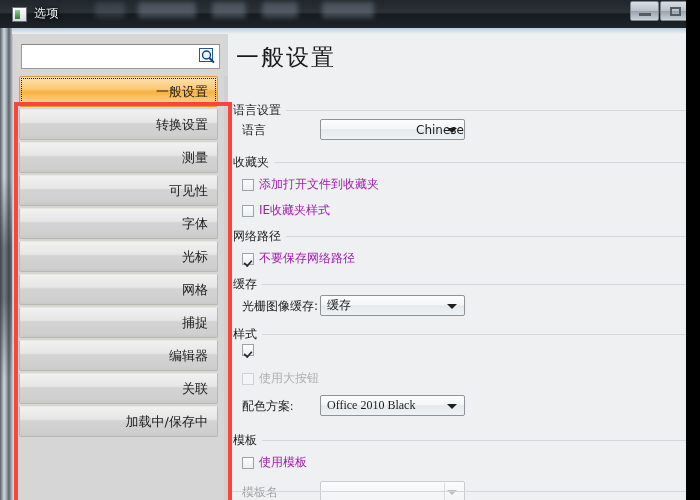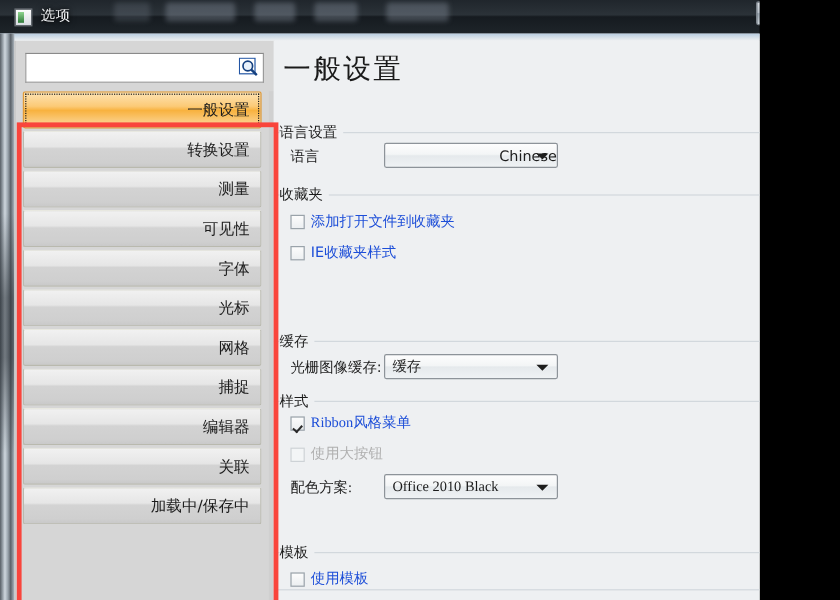--- a/index.html
+++ b/index.html
@@ -4,21 +4,21 @@
 <style>
   html, body {
     margin: 0; padding: 0;
     width: 700px; height: 500px;
     overflow: hidden;
     font-family: "DejaVu Sans", "Liberation Sans", sans-serif;
     background: #000;
   }
   #app {
     position: relative;
-    width: 633px; height: 500px;
+    width: 686px; height: 500px;
     overflow: hidden;
   }
 
   
   .titlebar {
     position: absolute; left: 0; top: 0;
     width: 700px; height: 28px;
     background:
       linear-gradient(to bottom, #1c2126 0%, #262c33 45%, #1a1f25 48%, #2c3views 100%),
       #22272d;
@@ -233,21 +233,21 @@
     width: 4px; height: 7px;
     border: solid #2a2a2a;
     border-width: 0 2px 2px 0;
     transform: rotate(42deg) scale(.85);
     transform-origin: center;
   }
   .cbx.disabled {
     border-color: #cdd2d6;
     background: #f3f5f6;
   }
-  .cklabel { font-size: 12px; color: #1d4ed8; }
+  .cklabel { font-size: 12px; color: #a21caf; }
   .cklabel.dim { color: #b0b0b0; }
 
   .combo {
     position: relative;
     height: 21px;
     box-sizing: border-box;
     border: 1px solid #8d9399;
     border-radius: 2px;
     background: linear-gradient(to bottom, #fdfdfd 0%, #f3f5f6 45%, #e5e9ec 52%, #eff2f4 100%);
     display: flex; align-items: center;
@@ -390,20 +390,30 @@
         <div class="row" style="left:14px; top:22px;">
           <span class="cbx"></span>
           <span class="cklabel">添加打开文件到收藏夹</span>
         </div>
         <div class="row" style="left:14px; top:48px;">
           <span class="cbx"></span>
           <span class="cklabel">IE收藏夹样式</span>
         </div>
       </div>
 
+      <div class="group" style="top:194px;">
+        <div class="ghead">
+          <div class="gline"></div>
+          <div class="glabel">网络路径</div>
+        </div>
+        <div class="row" style="left:14px; top:22px;">
+          <span class="cbx checked"></span>
+          <span class="cklabel">不要保存网络路径</span>
+        </div>
+      </div>
 
       <div class="group" style="top:242px;">
         <div class="ghead">
           <div class="gline"></div>
           <div class="glabel">缓存</div>
         </div>
         <div class="row" style="left:14px; top:22px;">
           <span class="rowlabel">光栅图像缓存:</span>
         </div>
         <div class="combo" style="position:absolute; left:92px; top:19px; width:145px;">
@@ -412,36 +422,35 @@
         </div>
       </div>
 
       <div class="group" style="top:292px;font-family:Liberation Serif, serif;">
         <div class="ghead">
           <div class="gline"></div>
           <div class="glabel">样式</div>
         </div>
         <div class="row" style="left:14px; top:18px;">
           <span class="cbx checked"></span>
-          <span class="cklabel">Ribbon风格菜单</span>
         </div>
         <div class="row" style="left:14px; top:44px;">
           <span class="cbx disabled"></span>
           <span class="cklabel dim">使用大按钮</span>
         </div>
         <div class="row" style="left:14px; top:72px;">
           <span class="rowlabel">配色方案:</span>
         </div>
         <div class="combo" style="position:absolute; left:92px; top:69px; width:145px;text-align:center;">
           <span>Office 2010 Black</span>
           <span class="arrow"></span>
         </div>
       </div>
 
-      <div class="group" style="top:398px;margin-top:20px;">
+      <div class="group" style="top:398px;">
         <div class="ghead">
           <div class="gline"></div>
           <div class="glabel">模板</div>
         </div>
         <div class="row" style="left:14px; top:22px;">
           <span class="cbx"></span>
           <span class="cklabel">使用模板</span>
         </div>
         <div class="row" style="left:14px; top:52px;">
           <span class="rowlabel dim">模板名</span>

